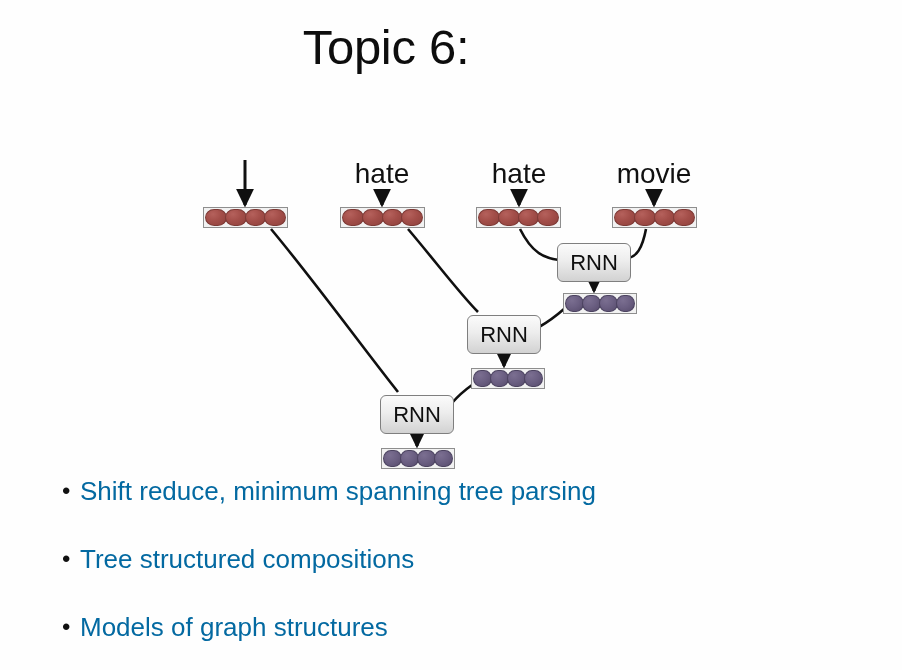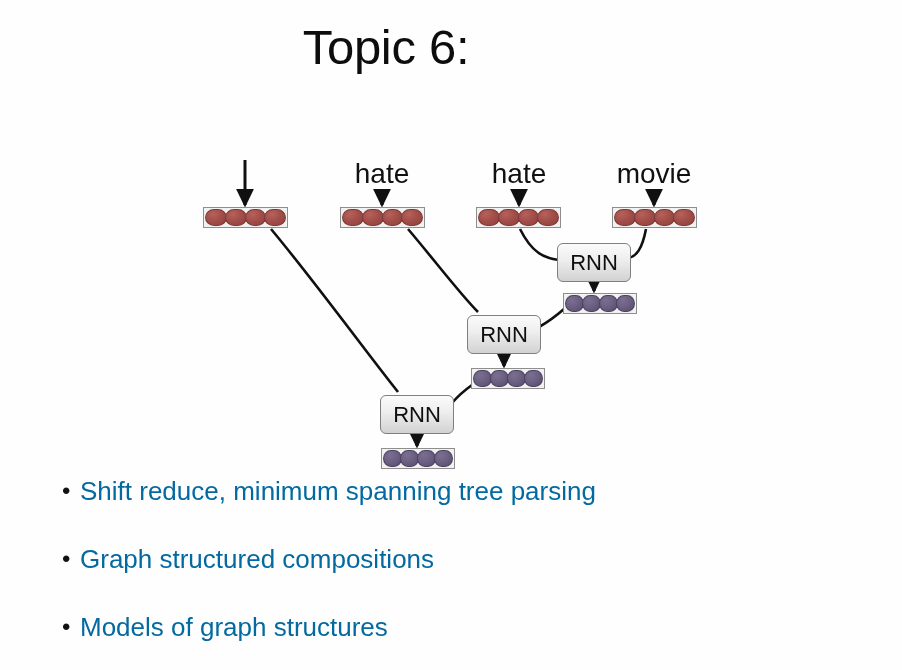--- a/index.html
+++ b/index.html
@@ -229,21 +229,21 @@
     </div>
   </div>
 
   <div id="bullets">
     <div class="bullet-row">
       <span class="bullet-dot">•</span>
       <span class="bullet-text">Shift reduce, minimum spanning tree parsing</span>
     </div>
     <div class="bullet-row">
       <span class="bullet-dot">•</span>
-      <span class="bullet-text">Graph structured compositions</span>
+      <span class="bullet-text">Tree structured compositions</span>
     </div>
     <div class="bullet-row">
       <span class="bullet-dot">•</span>
       <span class="bullet-text">Models of graph structures</span>
     </div>
   </div>
 
 </div>
 
 </body></html>

